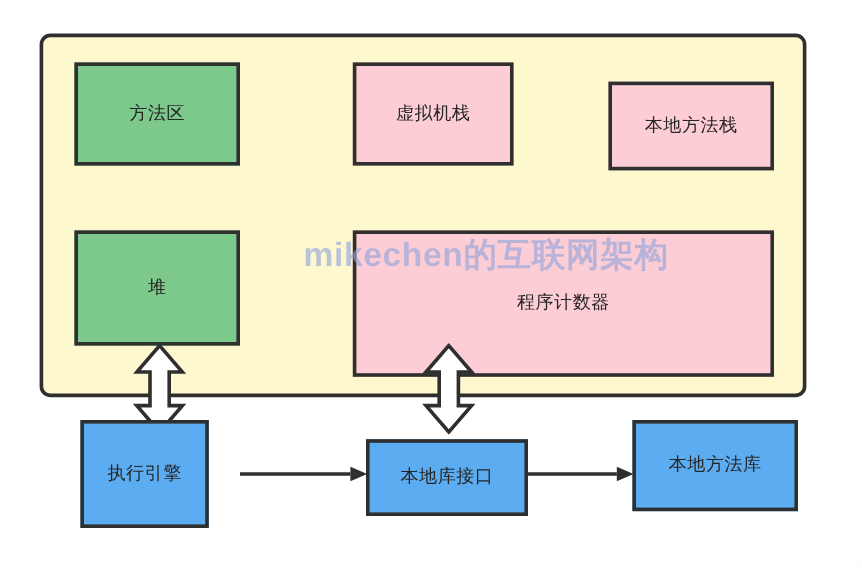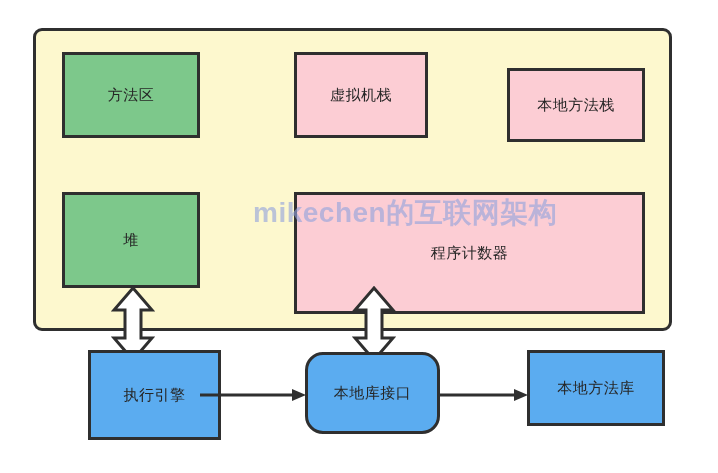--- a/index.html
+++ b/index.html
@@ -58,22 +58,22 @@
   
   #box-method-area   { left: 62px;  top: 52px;  width: 138px; height: 86px; }
   #box-vm-stack      { left: 294px; top: 52px;  width: 134px; height: 86px; }
   #box-native-stack  { left: 507px; top: 68px;  width: 138px; height: 74px; }
 
   
   #box-heap            { left: 62px;  top: 192px; width: 138px; height: 96px; }
   #box-program-counter { left: 294px; top: 192px; width: 351px; height: 122px; }
 
   
-  #box-execution-engine { left: 67px;  top: 350px; width: 133px; height: 90px; margin-left: 21px; }
-  #box-native-interface { left: 305px; top: 352px; width: 135px; height: 82px; border-radius: 18px; }
+  #box-execution-engine { left: 67px;  top: 350px; width: 107px; height: 90px; }
+  #box-native-interface { left: 305px; top: 366px; width: 135px; height: 64px; }
   #box-native-library   { left: 527px; top: 350px; width: 138px; height: 76px; }
 
   
   .double-arrow {
     position: absolute;
     width: 44px;
     height: 76px;
   }
   #double-arrow-heap   { left: 111px; top: 286px; }
   #double-arrow-pc     { left: 352px; top: 286px; }

